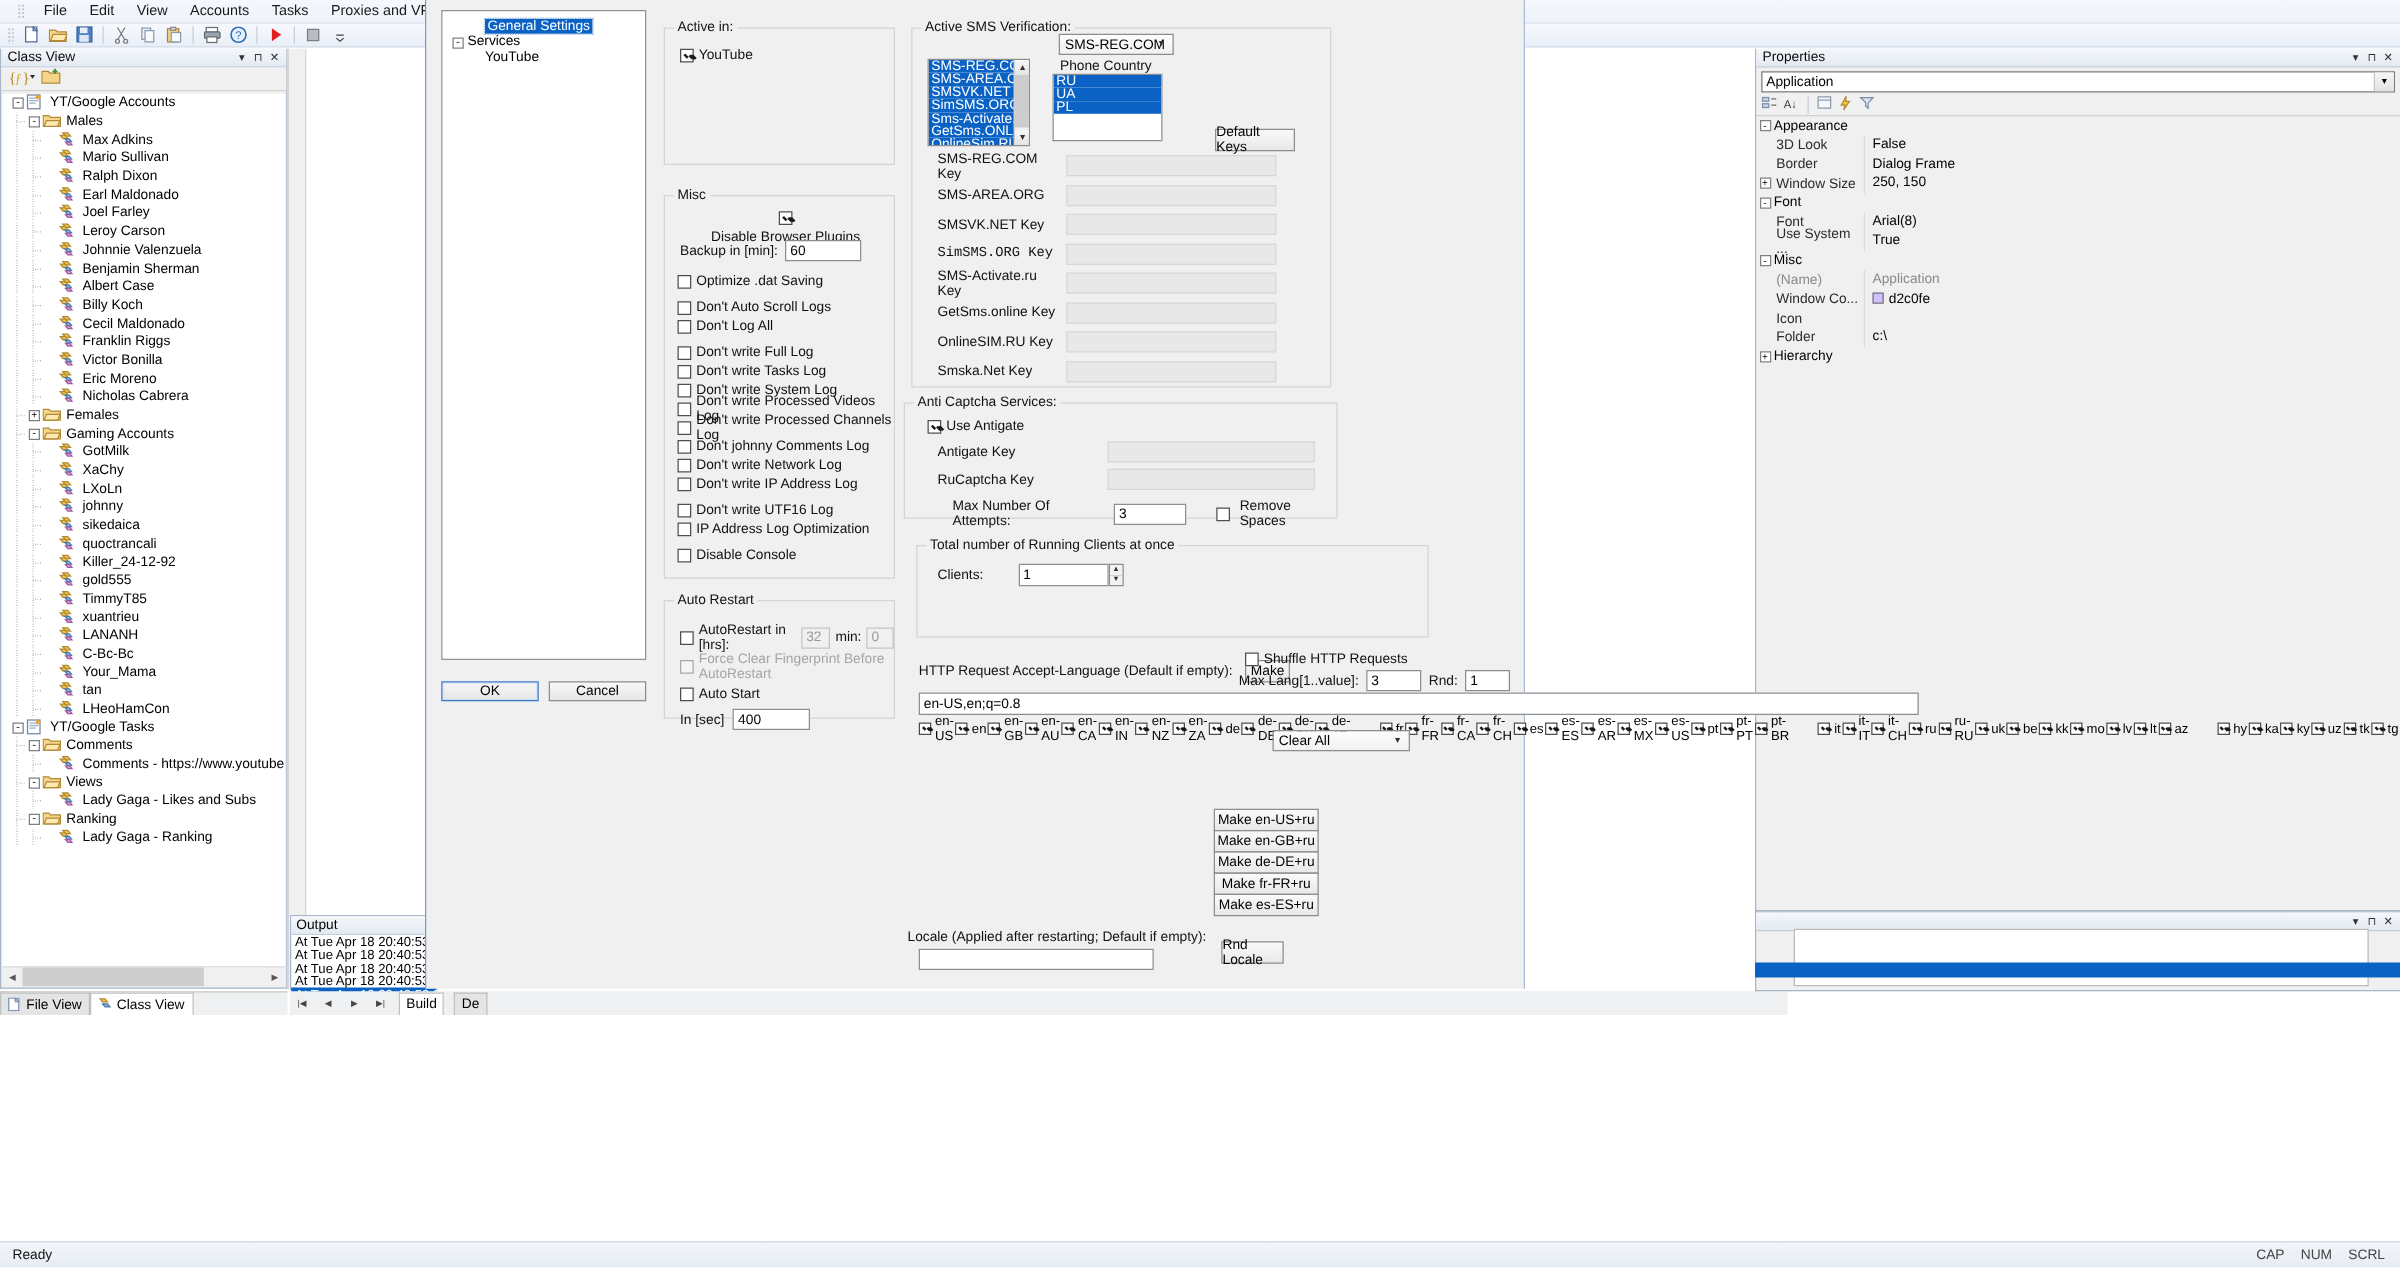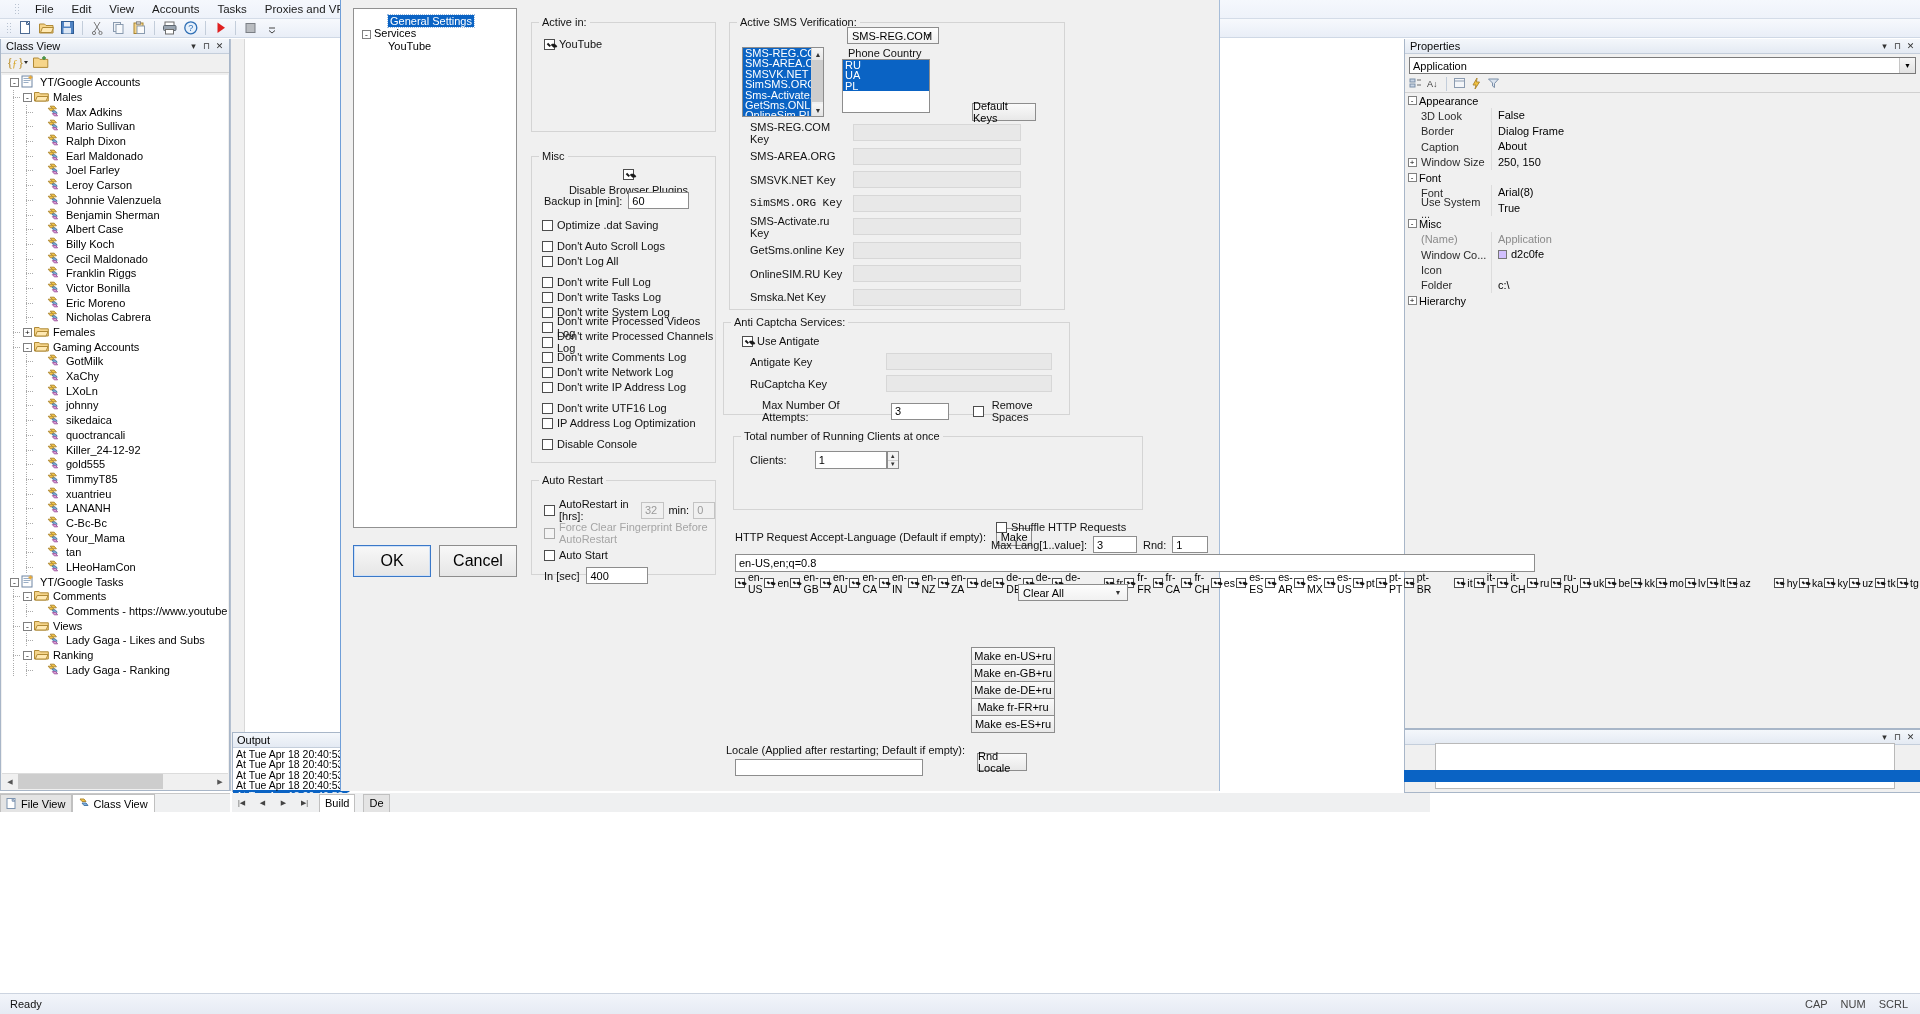--- a/index.html
+++ b/index.html
@@ -149,23 +149,23 @@
     background:#f0f0f0; border-left:1px solid #6f9ed8; border-right:1px solid #a7bdd8;
   }
   .dlg-tree {
     position:absolute; left:12px; top:8px; width:164px; height:520px;
     background:#ffffff; border:1px solid #919191;
   }
   .dtnode { display:flex; align-items:center; height:12.5px; font-size:11px; padding-top:1px;}
   .dtnode .dtw { width:14px; position:relative; height:12px;}
   .dsel { background:#0a63c4; color:#fff; padding:0 2px; outline:1px dotted #9bbce0;}
   .dlg-btn {
-    position:absolute; height:32px; width:78px; border:1px solid #8d8d8d;
+    position:absolute; height:16px; width:78px; border:1px solid #8d8d8d;
     background:linear-gradient(to bottom,#f8f8f8,#e6e6e6);
-    font-size:16px; display:flex; align-items:center; justify-content:center;
+    font-size:11px; display:flex; align-items:center; justify-content:center;
   }
   .dlg-btn.def { border:1px solid #3a78c8; box-shadow:inset 0 0 0 1px #cfe1f7; }
 
   .gbox { position:absolute; border:1px solid #d4d4d4; }
   .gbox > .glegend {
     position:absolute; top:-7px; left:7px; background:#f0f0f0; padding:0 3px; font-size:11px; color:#111;
   }
 
   .cbrow { display:flex; align-items:center; font-size:11px; gap:4px; height:14px;}
   .cb { width:11px; height:11px; border:1px solid #4d4d4d; background:#fff; flex:0 0 11px;
@@ -1026,25 +1026,20 @@
           <span class="pexp"></span>
           <span class="pname">3D Look</span>
           <span class="pval">False</span>
         </div>
         <div class="prow">
           <span class="pexp"></span>
           <span class="pname">Border</span>
           <span class="pval">Dialog Frame</span>
         </div>
         <div class="prow">
-          <span class="pexp"></span>
-          <span class="pname">Caption</span>
-          <span class="pval">About</span>
-        </div>
-        <div class="prow">
           <span class="pexp">
             <i>+</i>
           </span>
           <span class="pname">Window Size</span>
           <span class="pval">250, 150</span>
         </div>
         <div class="prow">
           <span class="pexp">
             <i>-</i>
           </span>
@@ -1187,21 +1182,21 @@
           <div class="cbrow" style="margin-top: 1px;">
             <span class="cb"></span>
             <span class="lbl">Don't write Processed Videos Log</span>
           </div>
           <div class="cbrow" style="margin-top: 1px;">
             <span class="cb"></span>
             <span class="lbl">Don't write Processed Channels Log</span>
           </div>
           <div class="cbrow" style="margin-top: 1px;">
             <span class="cb"></span>
-            <span class="lbl">Don't write Comments Log</span>
+            <span class="lbl">Don't johnny Comments Log</span>
           </div>
           <div class="cbrow" style="margin-top: 1px;">
             <span class="cb"></span>
             <span class="lbl">Don't write Network Log</span>
           </div>
           <div class="cbrow" style="margin-top: 1px;">
             <span class="cb"></span>
             <span class="lbl">Don't write IP Address Log</span>
           </div>
           <div class="cbrow" style="margin-top: 7px;">

